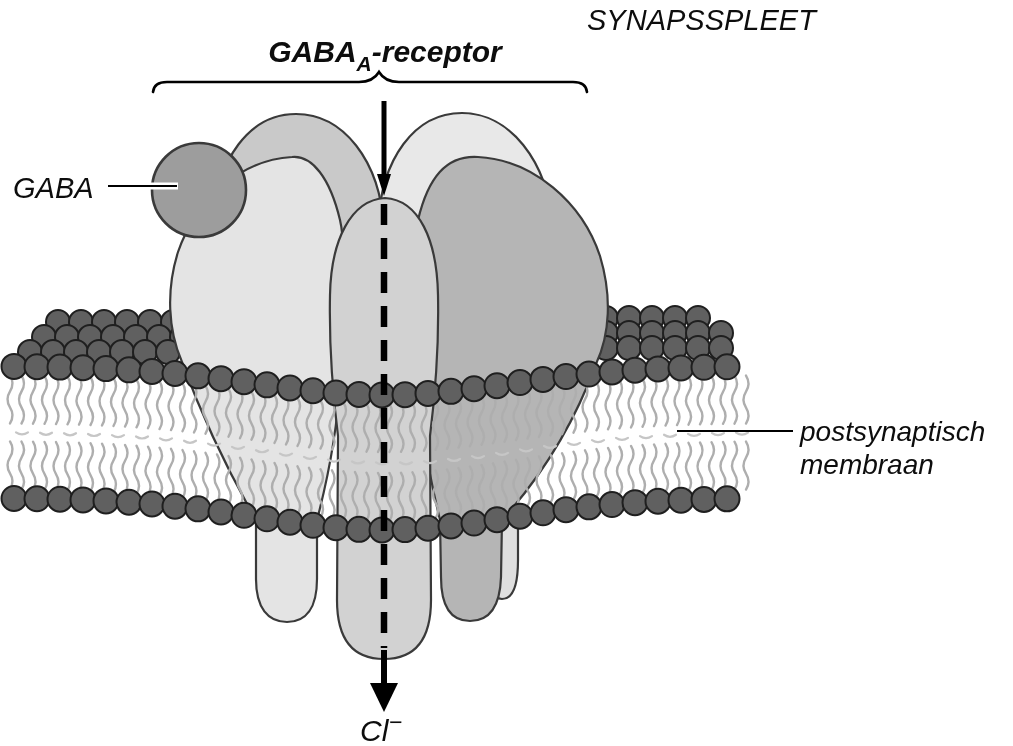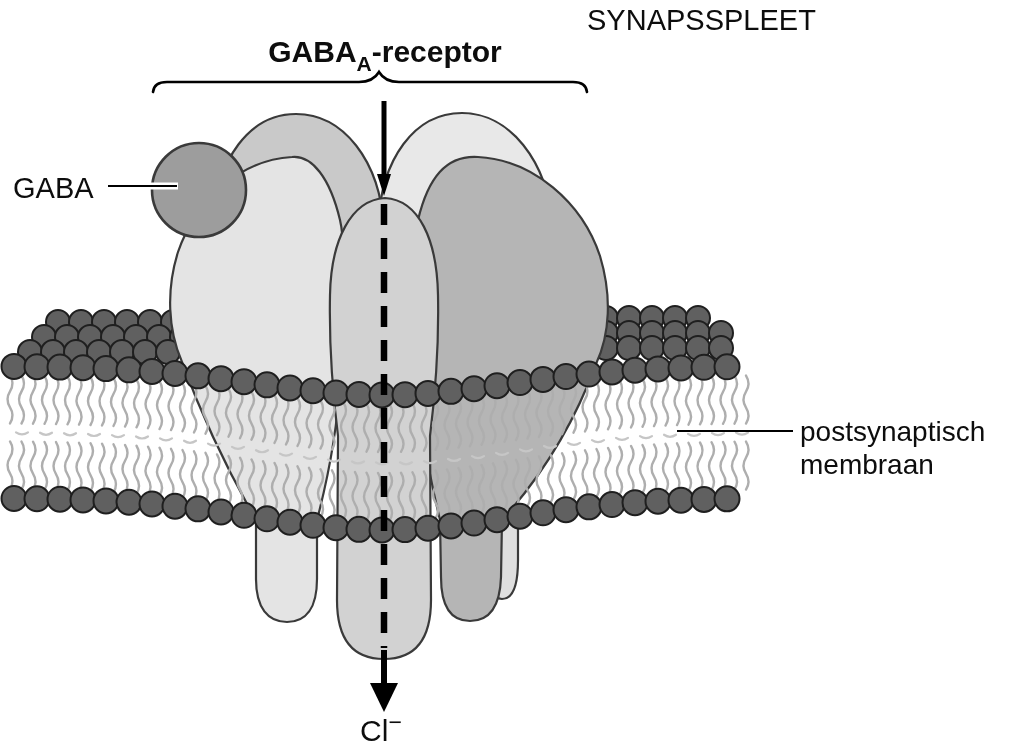--- a/index.html
+++ b/index.html
@@ -1,17 +1,17 @@
 <!DOCTYPE html>
 <html style="--background: #ffffff; --line: #000000; --lipid-head: #606060; --lipid-head-stroke: #1f1f1f; --lipid-tail: #aeaeae; --subunit-back-left: #c9c9c9; --subunit-back-right: #e8e8e8; --subunit-front-left: #e4e4e4; --subunit-front-right: #b5b5b5; --subunit-center: #d2d2d2; --subunit-sliver: #dfdfdf; --subunit-stroke: #3a3a3a; --gaba-molecule: #9d9d9d;"><head>
 <meta charset="utf-8">
 <style>
   html,body{margin:0;padding:0;background:#fff;}
   .stage{position:relative;width:1013px;height:746px;background:var(--background,#fff);overflow:hidden;
-         font-family:"Liberation Sans", sans-serif;}
+         font-family:"Liberation Sans", sans-serif;font-style:italic;}
   svg text{font-family:"Liberation Sans", sans-serif;fill:#0d0d0d;}
   .t-title{font-size:29px;}
   .t-label{font-size:28px;}
   .t-gaba{font-size:29px;}
   .t-ion{font-size:30px;}
   .t-receptor{font-size:30px;font-weight:bold;}
   .head{fill:var(--lipid-head);stroke:var(--lipid-head-stroke);stroke-width:2;}
   .tail{fill:none;stroke:var(--lipid-tail);stroke-width:2.4;stroke-linecap:round;}
   .middash{fill:none;stroke:#c6c6c6;stroke-width:2.2;stroke-linecap:round;}
   .subunit{stroke:var(--subunit-stroke);stroke-width:2.2;}

